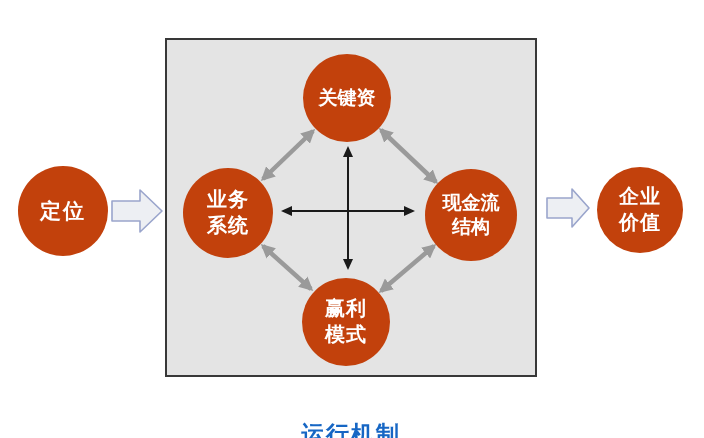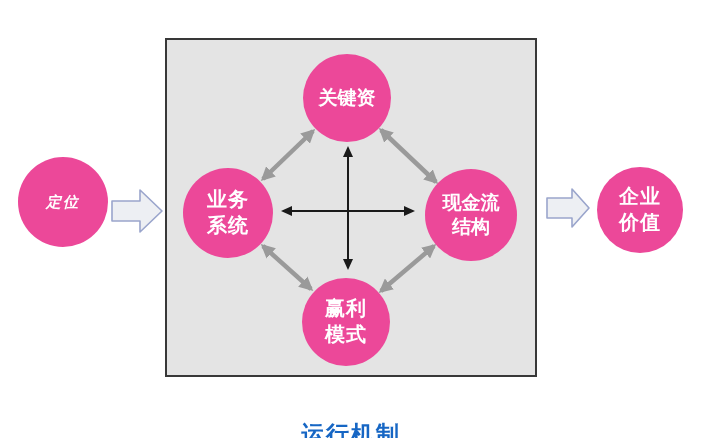--- a/index.html
+++ b/index.html
@@ -20,33 +20,33 @@
     top: 38px;
     width: 372px;
     height: 339px;
     background: #e4e4e4;
     border: 2px solid #383838;
     box-sizing: border-box;
   }
   .node-circle {
     position: absolute;
     border-radius: 50%;
-    background: #ec4899;
+    background: #c2410c;
     color: #ffffff;
     font-weight: bold;
     display: flex;
     flex-direction: column;
     align-items: center;
     justify-content: center;
     text-align: center;
     line-height: 1.28;
     z-index: 3;
   }
   .node-circle span { display: block; }
-  .c-positioning { left: 18px;  top: 157px; width: 90px; height: 90px; font-size: 15px; letter-spacing: 2px; font-style: italic; }
+  .c-positioning { left: 18px;  top: 166px; width: 90px; height: 90px; font-size: 21px; letter-spacing: 2px; }
   .c-keyres     { left: 303px; top: 54px;  width: 88px; height: 88px; font-size: 19px; }
   .c-bizsys     { left: 183px; top: 168px; width: 90px; height: 90px; font-size: 20px; letter-spacing: 1px; }
   .c-cashflow   { left: 425px; top: 169px; width: 92px; height: 92px; font-size: 19px; }
   .c-profit     { left: 302px; top: 278px; width: 88px; height: 88px; font-size: 20px; letter-spacing: 1px; }
   .c-value      { left: 597px; top: 167px; width: 86px; height: 86px; font-size: 20px; letter-spacing: 1px; }
   .arrow-layer {
     position: absolute;
     left: 0; top: 0;
     width: 704px;
     height: 438px;

